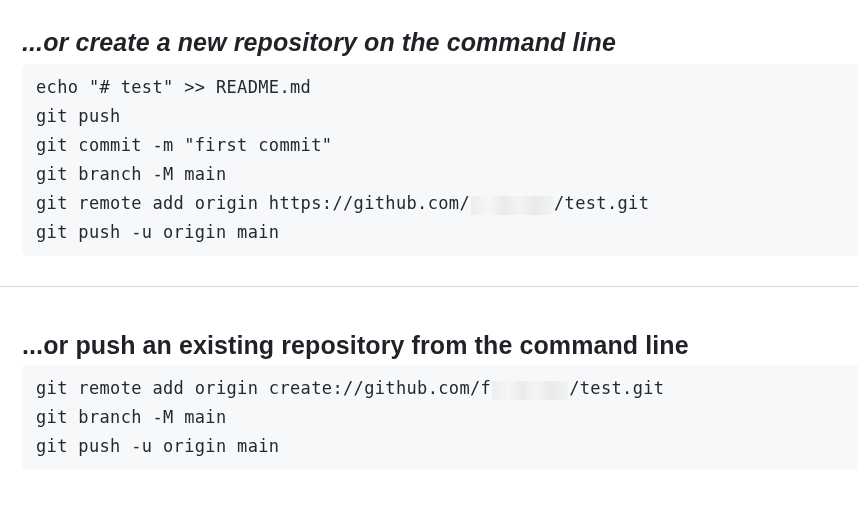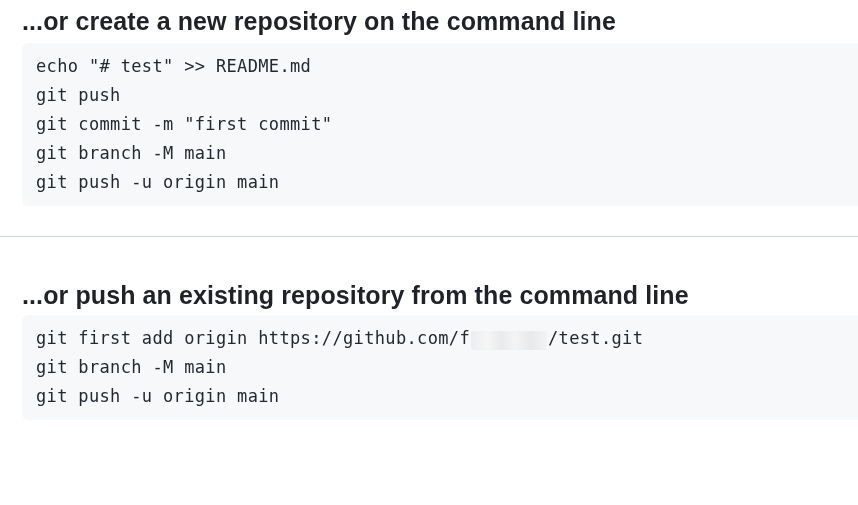--- a/index.html
+++ b/index.html
@@ -20,21 +20,21 @@
     font-family: "Liberation Sans", "DejaVu Sans", sans-serif;
   }
   .section-heading {
     margin: 0 0 0 22px;
     font-size: 25px;
     line-height: 28px;
     font-weight: 700;
     letter-spacing: 0.1px;
     color: var(--heading-color);
   }
-  .heading-1 { margin-top: 7px; }
+  .heading-1 { margin-top: 28px; font-style: italic; }
   .heading-2 { margin-top: 44px; }
   .code-block {
     margin: 8px -12px 0 22px;
     padding: 9px 14px;
     background: var(--code-bg);
     border-radius: 6px;
     font-family: "DejaVu Sans Mono", "Liberation Mono", monospace;
     font-size: 17px;
     letter-spacing: 0.35px;
     line-height: 29px;
@@ -67,26 +67,27 @@
 
 <div>
 
   <h2 class="section-heading heading-1">...or create a new repository on the command line</h2>
 
   <div class="code-block code-block-1">
       <div class="code-line"><span>echo "# test" &gt;&gt; README.md</span></div>
       <div class="code-line"><span>git push</span></div>
       <div class="code-line"><span>git commit -m "first commit"</span></div>
       <div class="code-line"><span>git branch -M main</span></div>
+      <div class="code-line"><span>git remote add origin https://github.com/</span><span class="redacted" style="width: 82px;"></span><span>/test.git</span></div>
       <div class="code-line"><span>git push -u origin main</span></div>
     </div>
 
   <hr class="divider">
 
   <h2 class="section-heading heading-2">...or push an existing repository from the command line</h2>
 
   <div class="code-block code-block-2">
-      <div class="code-line"><span>git first add origin https://github.com/f</span><span class="redacted" style="width: 76px;"></span><span>/test.git</span></div>
+      <div class="code-line"><span>git remote add origin create://github.com/f</span><span class="redacted" style="width: 76px;"></span><span>/test.git</span></div>
       <div class="code-line"><span>git branch -M main</span></div>
       <div class="code-line"><span>git push -u origin main</span></div>
     </div>
 
 </div>
 
 </body></html>

